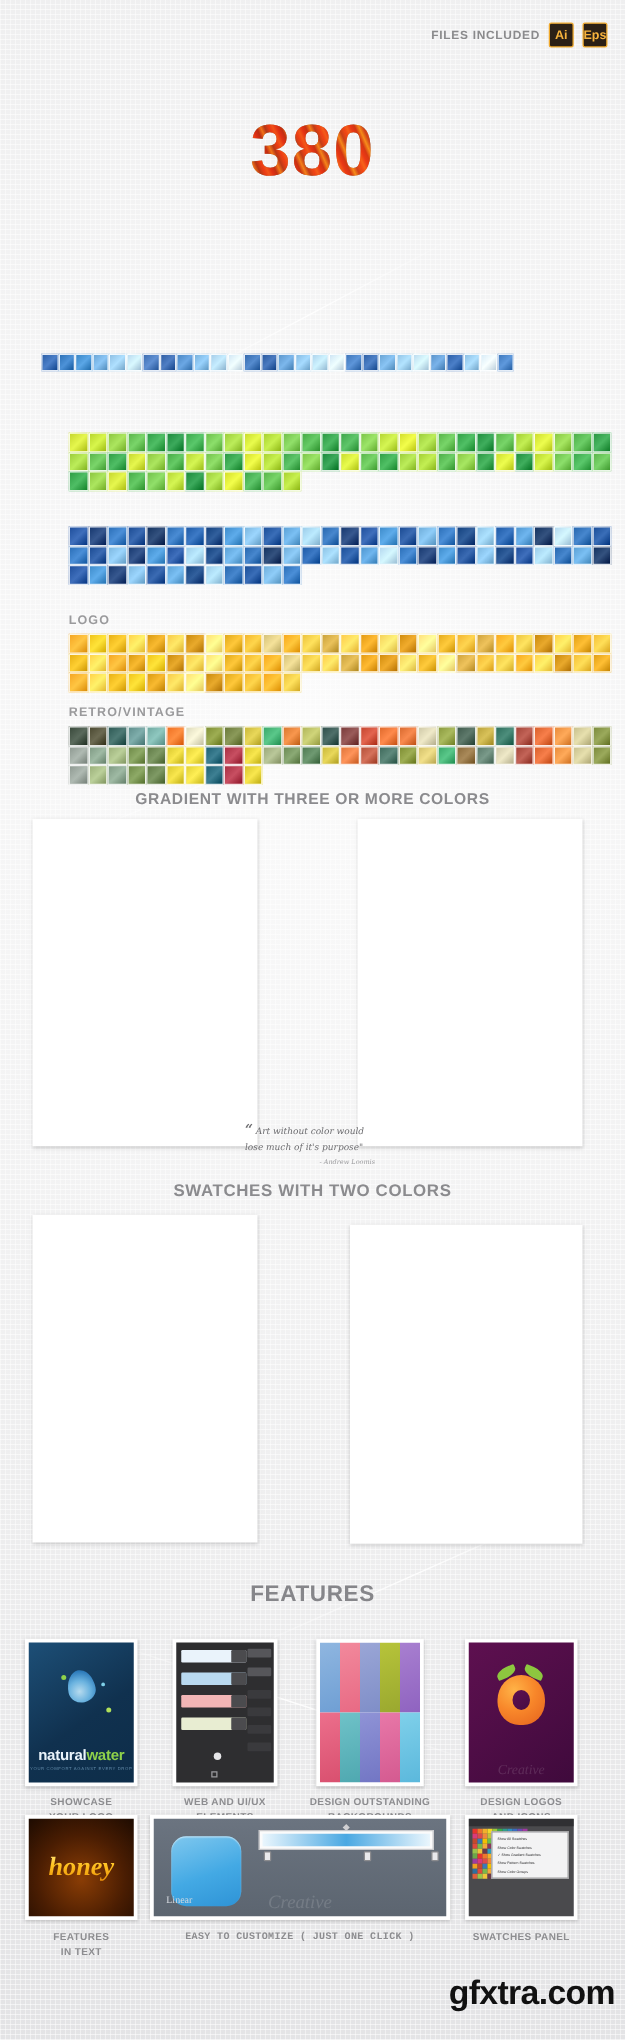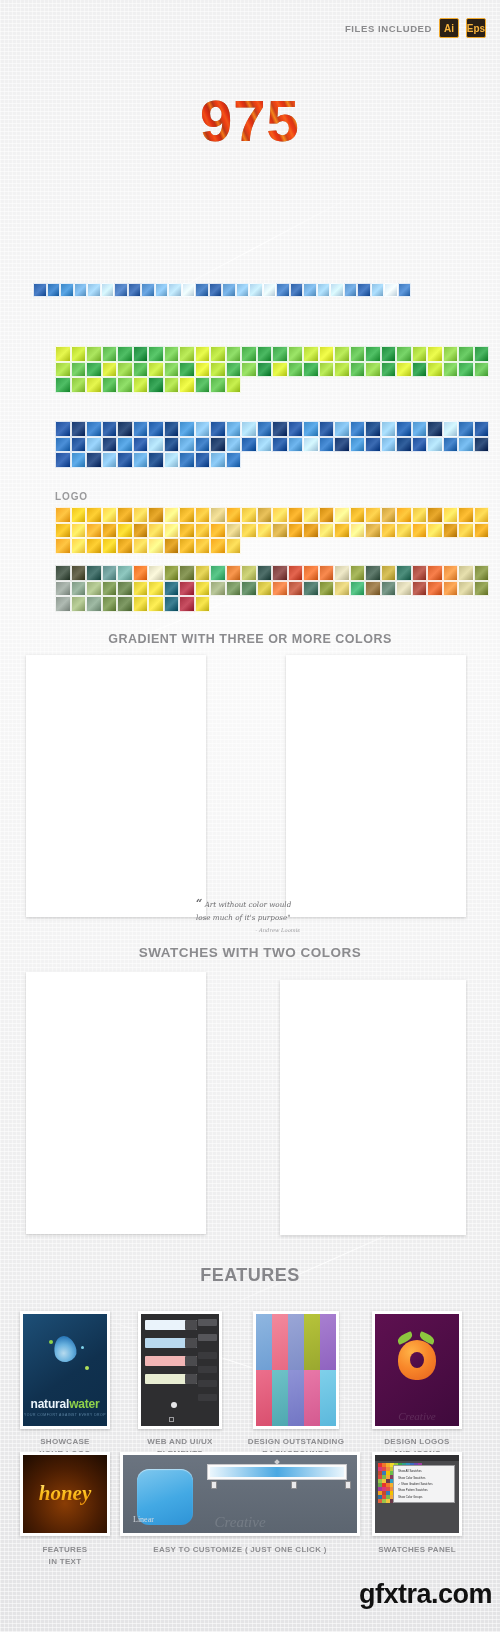--- a/index.html
+++ b/index.html
@@ -201,21 +201,21 @@
 <div class="bg-streak" style="left:180px;top:1260px;width:300px;transform:rotate(-24deg);"></div>
 <div class="bg-streak" style="left:60px;top:1360px;width:340px;transform:rotate(18deg);"></div>
 
 <div class="files-bar">
   <span class="files-label">FILES INCLUDED</span>
   <span class="badge">Ai</span>
   <span class="badge">Eps</span>
 </div>
 
 <div class="title-wrap">
-  <div class="t-num">975</div>
+  <div class="t-num">380</div>
 </div>
 
 <div class="strip-block topstrip" style="left:33px; top:283px;">
   <div class="strip-rows">
       <div class="strip-row">
         <div class="sw" style="background: linear-gradient(135deg, rgb(43, 95, 168) 0%, rgb(75, 127, 200) 50%, rgb(15, 67, 140) 100%);"></div>
         <div class="sw" style="background: linear-gradient(135deg, rgb(45, 114, 184) 0%, rgb(77, 146, 216) 50%, rgb(17, 86, 156) 100%);"></div>
         <div class="sw" style="background: linear-gradient(135deg, rgb(58, 134, 198) 0%, rgb(90, 166, 230) 50%, rgb(30, 106, 170) 100%);"></div>
         <div class="sw" style="background: linear-gradient(135deg, rgb(107, 166, 214) 0%, rgb(139, 198, 246) 50%, rgb(79, 138, 186) 100%);"></div>
         <div class="sw" style="background: linear-gradient(135deg, rgb(143, 192, 228) 0%, rgb(175, 224, 255) 50%, rgb(115, 164, 200) 100%);"></div>
@@ -478,20 +478,21 @@
         <div class="sw" style="background: linear-gradient(135deg, rgb(201, 138, 12) 0%, rgb(233, 170, 44) 50%, rgb(173, 110, 0) 100%);"></div>
         <div class="sw" style="background: linear-gradient(135deg, rgb(224, 168, 26) 0%, rgb(255, 200, 58) 50%, rgb(196, 140, 0) 100%);"></div>
         <div class="sw" style="background: linear-gradient(135deg, rgb(243, 182, 44) 0%, rgb(255, 214, 76) 50%, rgb(215, 154, 16) 100%);"></div>
         <div class="sw" style="background: linear-gradient(135deg, rgb(248, 168, 28) 0%, rgb(255, 200, 60) 50%, rgb(220, 140, 0) 100%);"></div>
         <div class="sw" style="background: linear-gradient(135deg, rgb(236, 194, 61) 0%, rgb(255, 226, 93) 50%, rgb(208, 166, 33) 100%);"></div>
       </div>
     </div>
 </div>
 
 <div class="strip-block" style="left:55px; top:565px;">
+  <div class="cat-label">RETRO/VINTAGE</div>
   <div class="strip-rows">
       <div class="strip-row">
         <div class="sw" style="background: linear-gradient(135deg, rgb(58, 74, 60) 0%, rgb(90, 106, 92) 50%, rgb(30, 46, 32) 100%);"></div>
         <div class="sw" style="background: linear-gradient(135deg, rgb(76, 74, 50) 0%, rgb(108, 106, 82) 50%, rgb(48, 46, 22) 100%);"></div>
         <div class="sw" style="background: linear-gradient(135deg, rgb(46, 90, 85) 0%, rgb(78, 122, 117) 50%, rgb(18, 62, 57) 100%);"></div>
         <div class="sw" style="background: linear-gradient(135deg, rgb(95, 142, 140) 0%, rgb(127, 174, 172) 50%, rgb(67, 114, 112) 100%);"></div>
         <div class="sw" style="background: linear-gradient(135deg, rgb(111, 168, 160) 0%, rgb(143, 200, 192) 50%, rgb(83, 140, 132) 100%);"></div>
         <div class="sw" style="background: linear-gradient(135deg, rgb(239, 112, 34) 0%, rgb(255, 144, 66) 50%, rgb(211, 84, 6) 100%);"></div>
         <div class="sw" style="background: linear-gradient(135deg, rgb(220, 217, 188) 0%, rgb(252, 249, 220) 50%, rgb(192, 189, 160) 100%);"></div>
         <div class="sw" style="background: linear-gradient(135deg, rgb(126, 142, 51) 0%, rgb(158, 174, 83) 50%, rgb(98, 114, 23) 100%);"></div>
@@ -1217,21 +1218,21 @@
       <div class="fill"></div>
     </div>
     <div class="stop" style="left:88px;top:26px;"></div>
     <div class="stop" style="left:168px;top:26px;"></div>
     <div class="stop" style="left:222px;top:26px;"></div>
     <div class="dot" style="position:absolute;left:152px;top:5px;width:4px;height:4px;background:#cfcfd2;transform:rotate(45deg);"></div>
     <div class="lin">Linear</div>
     <div class="wm">Creative</div>
   </div>
 </div>
-<div class="fcap" style="left:120px; top:1544px; width:240px;">
+<div class="fcap" style="left:120px; top:1544px; width:240px;font-family:Liberation Mono, monospace;">
   <div>EASY TO CUSTOMIZE ( JUST ONE CLICK )</div>
 </div>
 
 <div class="fcard" style="left:372px; top:1452px; width:90px; height:84px;">
   <div class="thumb sw-thumb">
     <div class="topbar"></div>
     <div class="pal">
         <i style="background: rgb(232, 52, 44);"></i>
         <i style="background: rgb(240, 118, 44);"></i>
         <i style="background: rgb(242, 176, 44);"></i>

